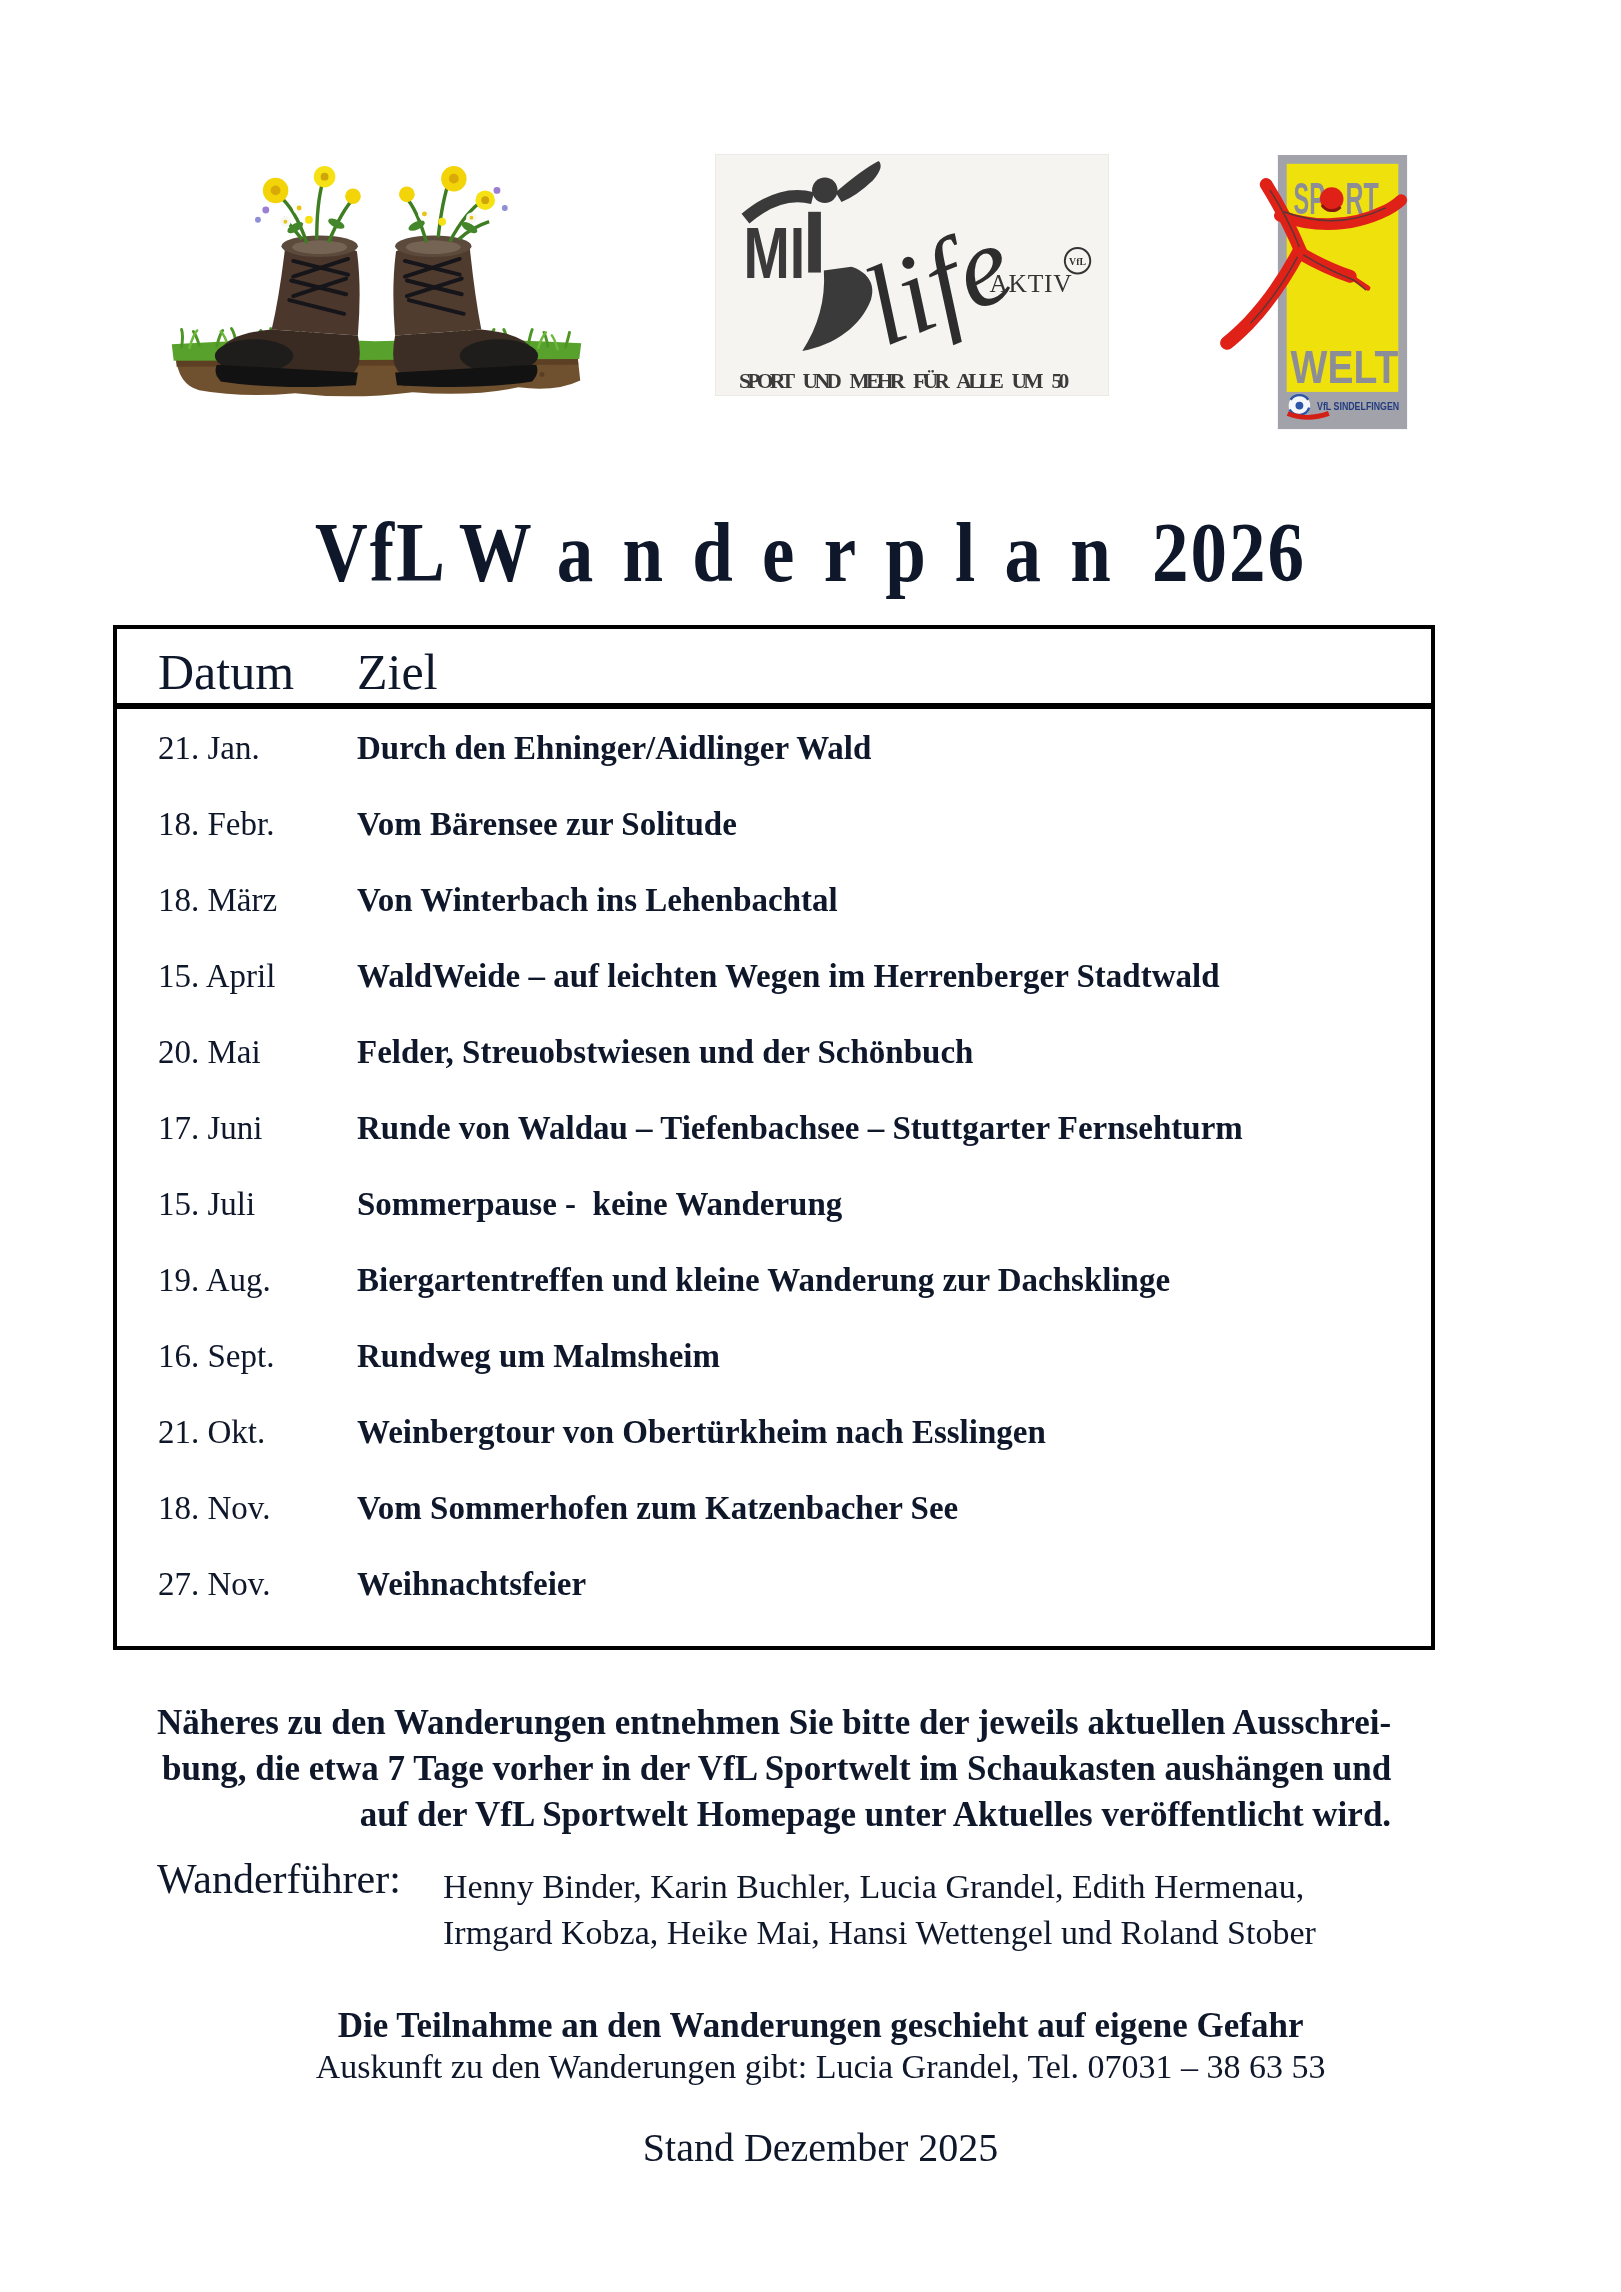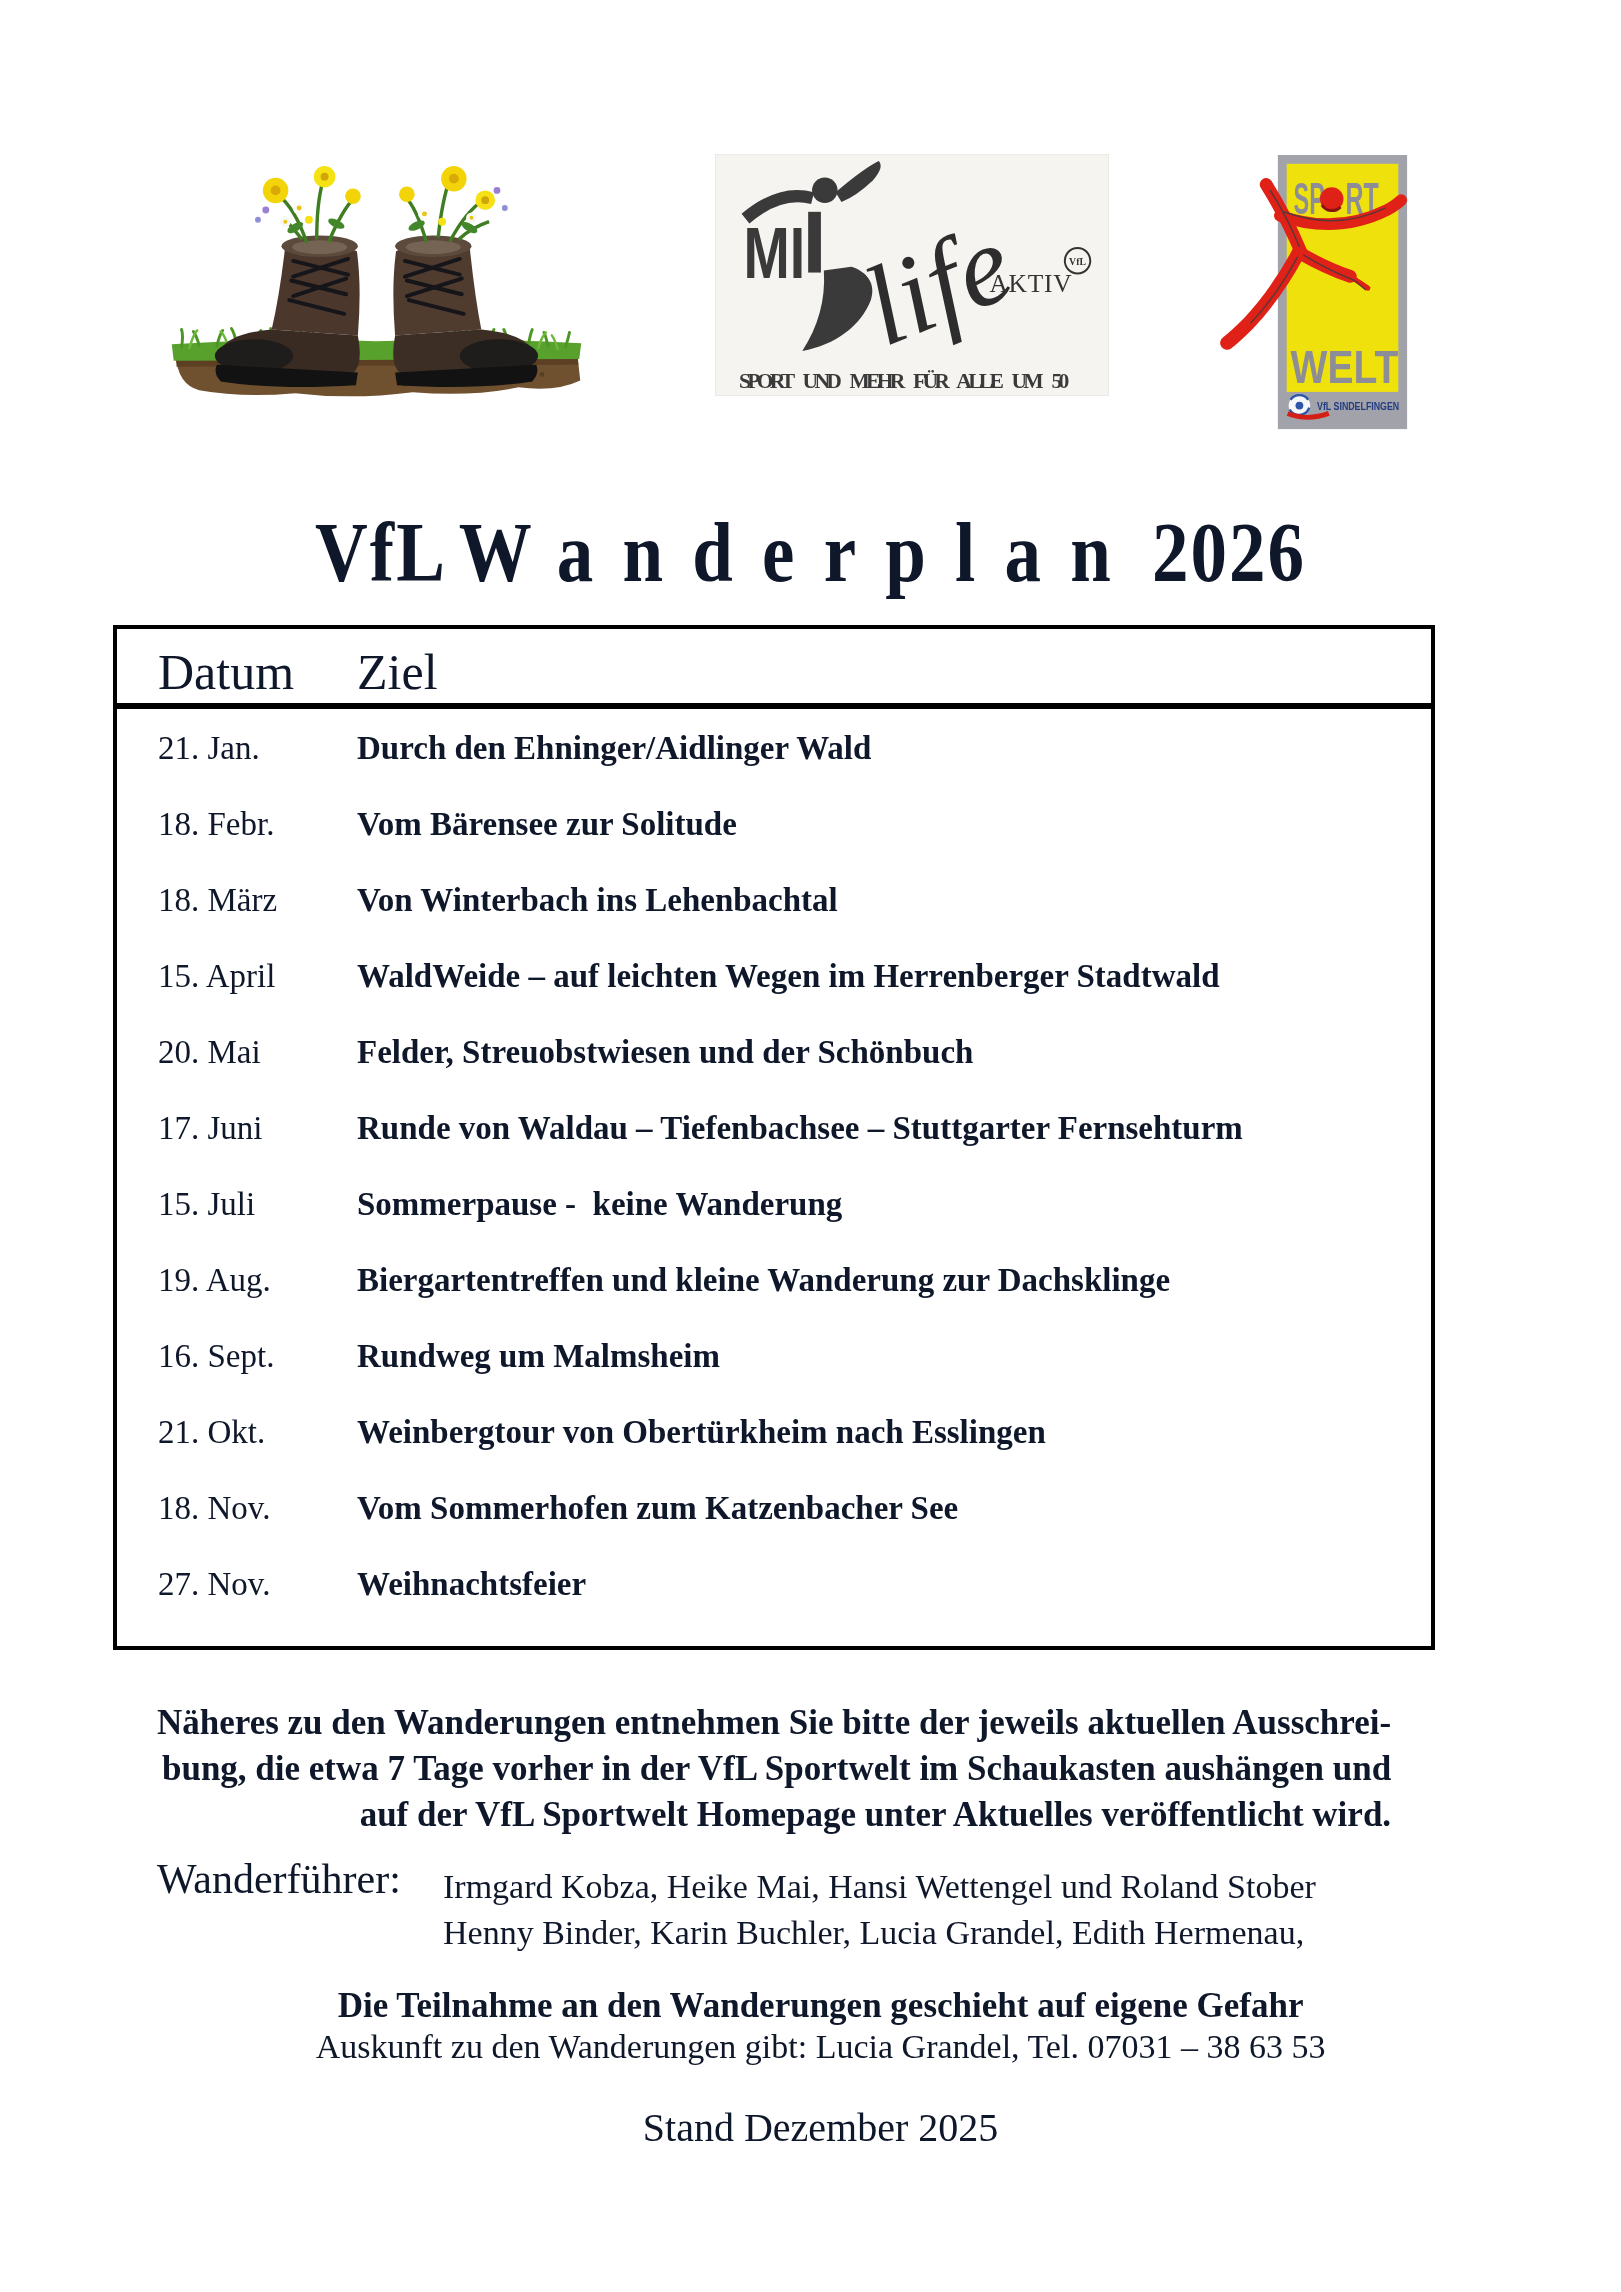--- a/index.html
+++ b/index.html
@@ -29,21 +29,21 @@
   .plan-head .h-date{display:inline-block; width:199px;}
   .plan-sep{position:absolute; top:74px; left:0; right:0; height:5.9px; background:#000;}
   .plan-rows{position:absolute; top:101px; left:41px; right:15.7px; font-size:33px;}
   .t-row{height:76px; white-space:nowrap;}
   .t-date{display:inline-block; width:199px; vertical-align:top;}
   .t-dest{display:inline-block; vertical-align:top;font-weight:bold;}
   
   .notes{position:absolute; left:157px; top:1700px; font-size:35px; font-weight:bold; line-height:46px; white-space:nowrap;text-align:right;}
   .guides-label{position:absolute; left:157px; top:1855px; font-size:42px; font-weight:normal;}
   .guides-names{position:absolute; left:443px; top:1864px; font-size:34px; line-height:46px; white-space:nowrap;}
-  .footer-center{position:absolute; left:19.6px; width:1602px; text-align:center; white-space:nowrap;}
+  .footer-center{position:absolute; left:19.6px; width:1602px; text-align:center; white-space:nowrap;margin-top:20px;}
   .disclaimer{top:1986px; font-size:35px; font-weight:bold;}
   .contact{top:2028px; font-size:34px;}
   .version{top:2104px; font-size:40px;}
 </style>
 </head>
 <body>
 
 <div class="page">
 
   <svg class="boots" viewBox="0 0 440 270" aria-hidden="true">
@@ -275,22 +275,22 @@
   <div class="notes">
 
   <div>Näheres zu den Wanderungen entnehmen Sie bitte der jeweils aktuellen Ausschrei-</div>
       <div>bung, die etwa 7 Tage vorher in der VfL Sportwelt im Schaukasten aushängen und</div>
       <div>auf der VfL Sportwelt Homepage unter Aktuelles veröffentlicht wird.</div>
     </div>
 
   <div class="guides-label">Wanderführer:</div>
   <div class="guides-names">
 
-  <div>Irmgard Kobza, Heike Mai, Hansi Wettengel und Roland Stober</div>
-      <div>Henny Binder, Karin Buchler, Lucia Grandel, Edith Hermenau,</div>
+  <div>Henny Binder, Karin Buchler, Lucia Grandel, Edith Hermenau,</div>
+      <div>Irmgard Kobza, Heike Mai, Hansi Wettengel und Roland Stober</div>
     </div>
 
   <div class="footer-center disclaimer">Die Teilnahme an den Wanderungen geschieht auf eigene Gefahr</div>
   <div class="footer-center contact">Auskunft zu den Wanderungen gibt: Lucia Grandel, Tel. 07031 – 38 63 53</div>
   <div class="footer-center version">Stand Dezember 2025</div>
 
 </div>
 
 
 </body></html>

